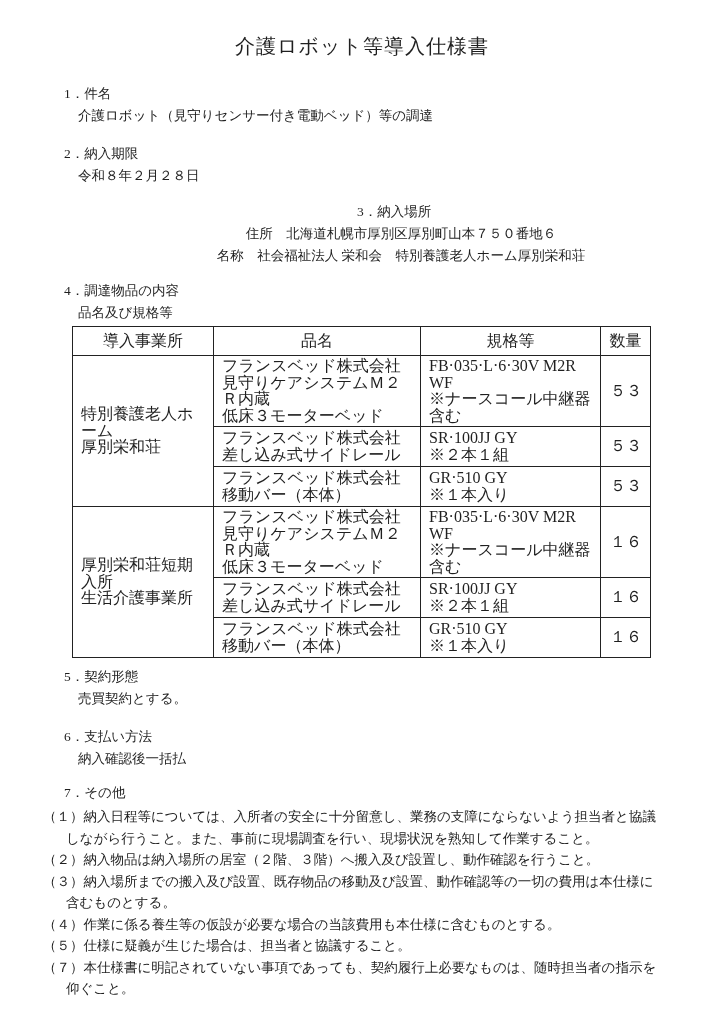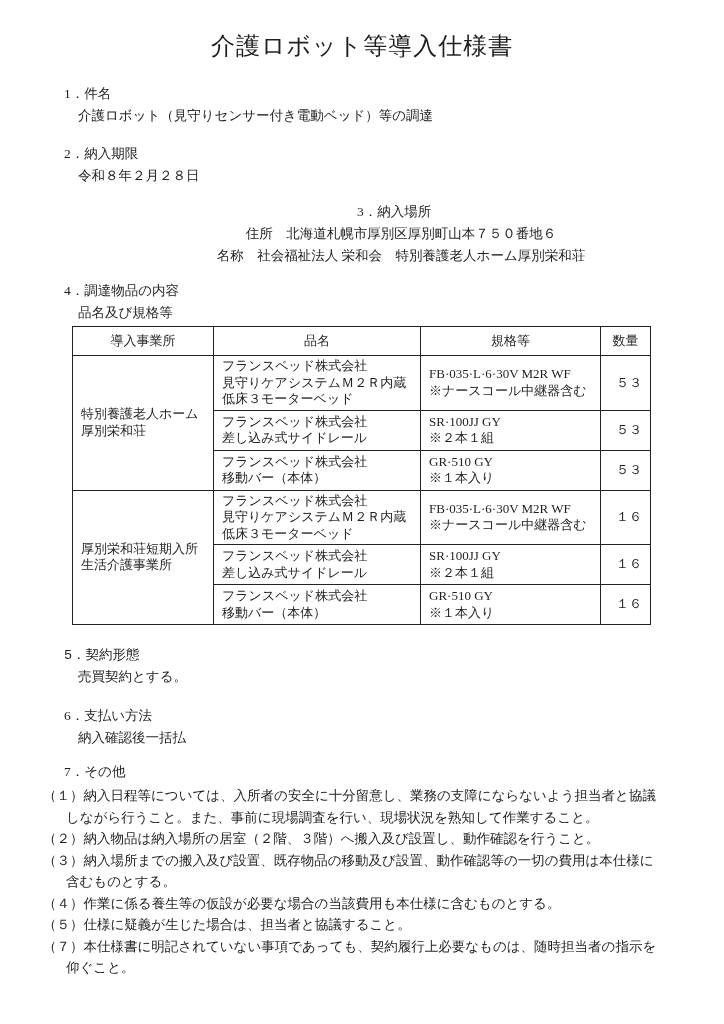--- a/index.html
+++ b/index.html
@@ -6,41 +6,41 @@
   body {
     width: 724px; height: 1024px;
     background: #ffffff;
     font-family: "Liberation Serif", "DejaVu Serif", serif;
     color: #1f1f1f;
   }
   .page { position: relative; width: 724px; height: 1024px; overflow: hidden; background: #fff; }
 
   .doc-title {
     margin: 33px 0 0 0;
-    font-size: 24px; font-weight: normal;
+    font-size: 20px; font-weight: normal;
     line-height: 26px; text-align: center;
     letter-spacing: 1px;
   }
 
   .sec { font-size: 13.5px; line-height: 22px; }
   .sec .heading { margin-left: 64px; }
   .sec .body    { margin-left: 78px; }
 
   .sec1 { margin-top: 24px; }
   .sec2 { margin-top: 16px; }
   .sec3 { margin-top: 14px; text-align: center; }
   .sec4 { margin-top: 13px;  }
-  .sec5 { margin-top: 20px; font-family: Liberation Mono, monospace; }
+  .sec5 { margin-top: 8px; }
   .sec6 { margin-top: 16px; }
   .sec7 { margin-top: 12px; }
 
   table.goods {
     border-collapse: collapse; table-layout: fixed;
     width: 578px; margin: 2px 0 0 72px;
-    font-size: 13px;
+    font-size: 16px;
   }
   table.goods th, table.goods td {
     border: 1.5px solid #222;
     padding: 2px 8px;
     line-height: 16.5px;
     vertical-align: middle;
   }
   table.goods th {
     height: 24px; font-weight: normal;
     text-align: center; padding: 2px 2px;

